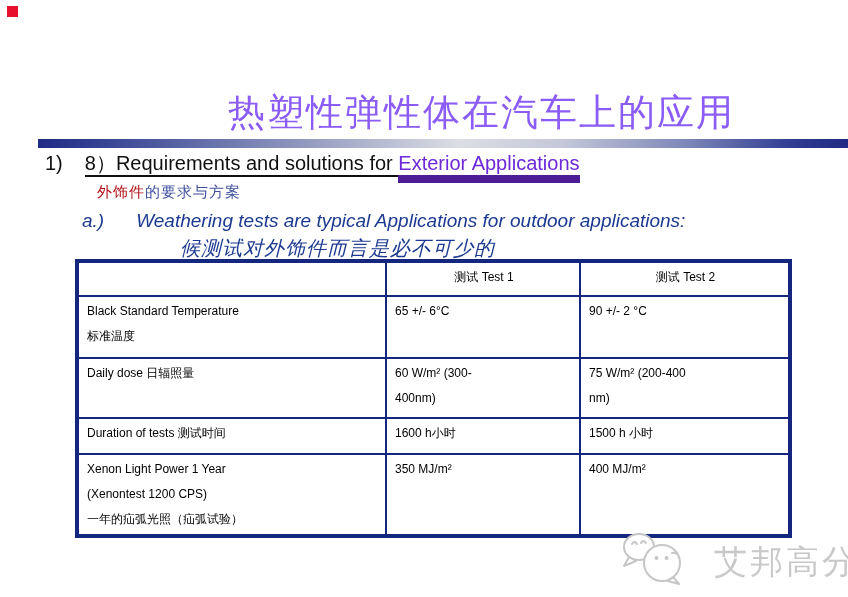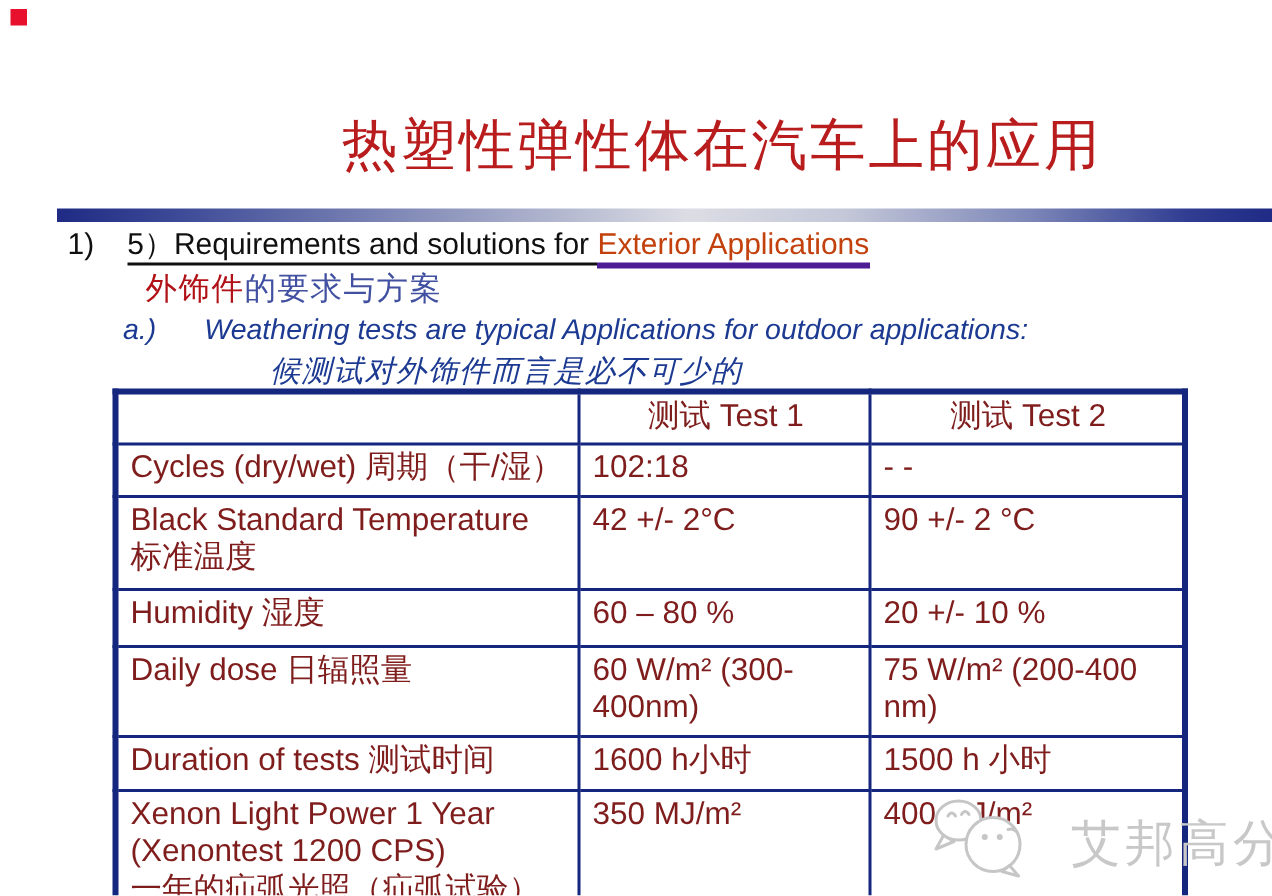--- a/index.html
+++ b/index.html
@@ -3,54 +3,54 @@
 <meta charset="utf-8">
 <style>
   html,body { margin:0; padding:0; background:#ffffff; }
   .slide {
     position:relative; width:848px; height:597px; background:#ffffff;
     overflow:hidden; font-family:"Liberation Sans","DejaVu Sans",sans-serif;
   }
   .red-dot { position:absolute; left:7px; top:6px; width:11px; height:11px; background:#e8112d; }
 
   .title {
-    position:absolute; left:228px; top:72px; white-space:nowrap;
+    position:absolute; left:228px; top:88px; white-space:nowrap;
     font-family:Liberation Serif, serif;
-    font-size:37px; letter-spacing:2px; color:#b91c1c;
+    font-size:37px; letter-spacing:2px; color:#8b5cf6;
   }
 
   .divider-bar {
     position:absolute; left:38px; top:139px; width:810px; height:9px;
     background:linear-gradient(90deg,#1f2b84 0%,#3d4a97 10%,#9aa1c3 35%,
                #dcdde4 52%,#c3c7d8 65%,#7d87b8 80%,#303d92 93%,#1f2b84 100%);
   }
 
   .heading { position:absolute; left:45px; top:151px; font-size:20px; color:#101010; line-height:25px; }
   .heading .h-num { display:inline-block; margin-right:22px; }
   .u-black { border-bottom:2px solid #101010; padding-bottom:1px; }
-  .u-red   { color:#c2410c; border-bottom:4px solid #4c1d95; padding-bottom:1px; }
+  .u-red   { color:#6d28d9; border-bottom:8px solid #4c1d95; padding-bottom:1px; }
   .h-sub {
     margin:4px 0 0 52px; font-family:"Liberation Serif","DejaVu Serif",serif;
-    font-size:21px; letter-spacing:1px;
+    font-size:15px; letter-spacing:1px;
   }
   .h-sub .sub-red  { color:#b01217; }
   .h-sub .sub-blue { color:#4150a0; }
 
   .note { position:absolute; left:82px; top:208px; color:#1c3a91; font-style:italic; font-size:19px; line-height:25px; }
   .note .n-marker { display:inline-block; margin-right:32px; }
   .note .n-cn {
     margin:3px 0 0 98px; font-family:Liberation Serif, serif;
     font-size:20px; letter-spacing:1px;
   }
 
   .spec-table-wrap { position:absolute; left:75px; top:259px; }
   table.spec { border-collapse:collapse; table-layout:fixed; width:713px; border:4px solid #15267e; }
   table.spec td {
     border:2px solid #15267e; vertical-align:top; padding:2px 6px 2px 8px;
-    font-size:21px; line-height:25px; color:#7f1d1d; white-space:pre-line;
+    font-size:12px; line-height:25px; color:#000000; white-space:pre-line;
     overflow:hidden;
   }
   table.spec tr.hdr td { text-align:center; height:28px; }
   table.spec td.first { text-align:left; }
   tr.r1 td { height:29px; }
   tr.r2 td { height:56px; }
   tr.r3 td { height:32px; }
   tr.r4 td { height:54px; }
   tr.r5 td { height:30px; }
   tr.r6 td { height:68px; }
@@ -66,21 +66,21 @@
 <div class="slide">
 
   <div class="red-dot"></div>
 
   <div class="title">热塑性弹性体在汽车上的应用</div>
 
   <div class="divider-bar"></div>
 
   <div class="heading">
     <div>
-      <span class="h-num">1)</span><span class="u-black">5）Requirements and solutions for </span><span class="u-red">Exterior Applications</span>
+      <span class="h-num">1)</span><span class="u-black">8）Requirements and solutions for </span><span class="u-red">Exterior Applications</span>
     </div>
     <div class="h-sub">
       <span class="sub-red">外饰件</span><span class="sub-blue">的要求与方案</span>
     </div>
   </div>
 
   <div class="note">
     <div>
       <span class="n-marker">a.)</span><span>Weathering tests are typical Applications for outdoor applications:</span>
     </div>
@@ -93,35 +93,25 @@
           <col style="width:309px">
           <col style="width:194px">
           <col style="width:210px">
         </colgroup>
       <tbody>
           <tr class="hdr">
         <td class="first"></td>
         <td>测试 Test 1</td>
         <td>测试 Test 2</td>
       </tr>
-      <tr class="r1">
-        <td class="first">Cycles (dry/wet)  周期（干/湿）</td>
-        <td>102:18</td>
-        <td>- -</td>
-      </tr>
       <tr class="r2">
         <td class="first">Black Standard Temperature
 标准温度</td>
-        <td>42 +/- 2°C</td>
+        <td>65 +/- 6°C</td>
         <td>90 +/- 2 °C</td>
-      </tr>
-      <tr class="r3">
-        <td class="first">Humidity  湿度</td>
-        <td>60 – 80 %</td>
-        <td>20 +/- 10 %</td>
       </tr>
       <tr class="r4">
         <td class="first">Daily dose  日辐照量</td>
         <td>60 W/m² (300-
 400nm)</td>
         <td>75 W/m² (200-400
 nm)</td>
       </tr>
       <tr class="r5">
         <td class="first">Duration of tests  测试时间</td>

